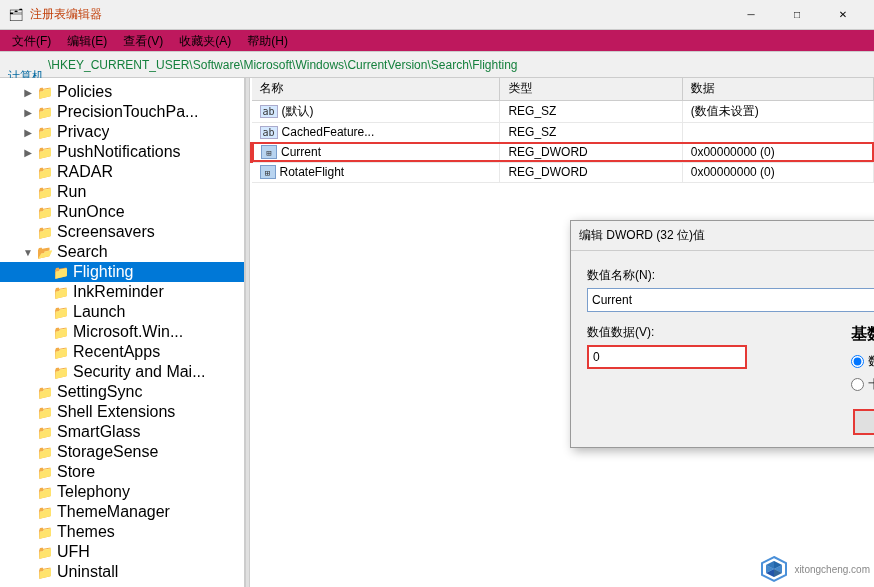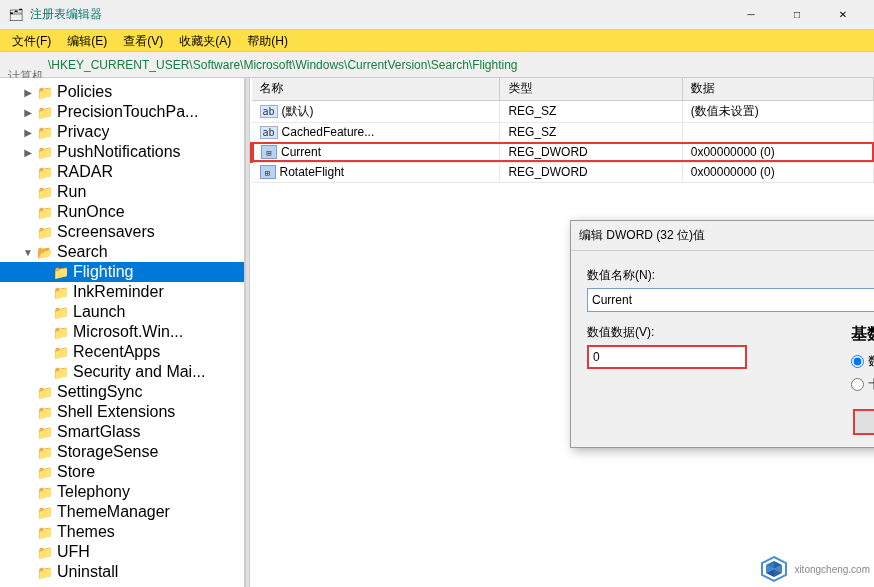--- a/index.html
+++ b/index.html
@@ -25,21 +25,21 @@
       width: 16px;
       height: 16px;
       margin-right: 6px;
       display: flex;
       align-items: center;
       justify-content: center;
     }
     .title-bar-title {
       flex: 1;
       font-size: 12px;
-      color: #0f766e;
+      color: #c2410c;
     }
     .title-bar-controls {
       display: flex;
       gap: 0;
     }
     .title-bar-btn {
       width: 46px;
       height: 30px;
       display: flex;
       align-items: center;
@@ -47,21 +47,21 @@
       cursor: pointer;
       font-size: 10px;
       background: transparent;
       border: none;
       color: #000;
     }
 
     
     .menu-bar {
       height: 22px;
-      background: #fde047;
+      background: #be185d;
       display: flex;
       align-items: center;
       padding: 0 4px;
       border-bottom: 1px solid #ccc;
     }
     .menu-item {
       padding: 0 8px;
       height: 22px;
       line-height: 22px;
       cursor: pointer;
@@ -72,21 +72,21 @@
     .address-bar {
       height: 26px;
       background: #f0f0f0;
       display: flex;
       align-items: center;
       padding: 0 8px;
       border-bottom: 1px solid #ccc;
       font-size: 12px;
     }
     .address-label {
-      color: #737373;
+      color: #0369a1;
       margin-right: 4px;
       margin-top: 23px;
     }
     .address-path {
       color: #15803d;
     }
 
     
     .main-content {
       display: flex;

